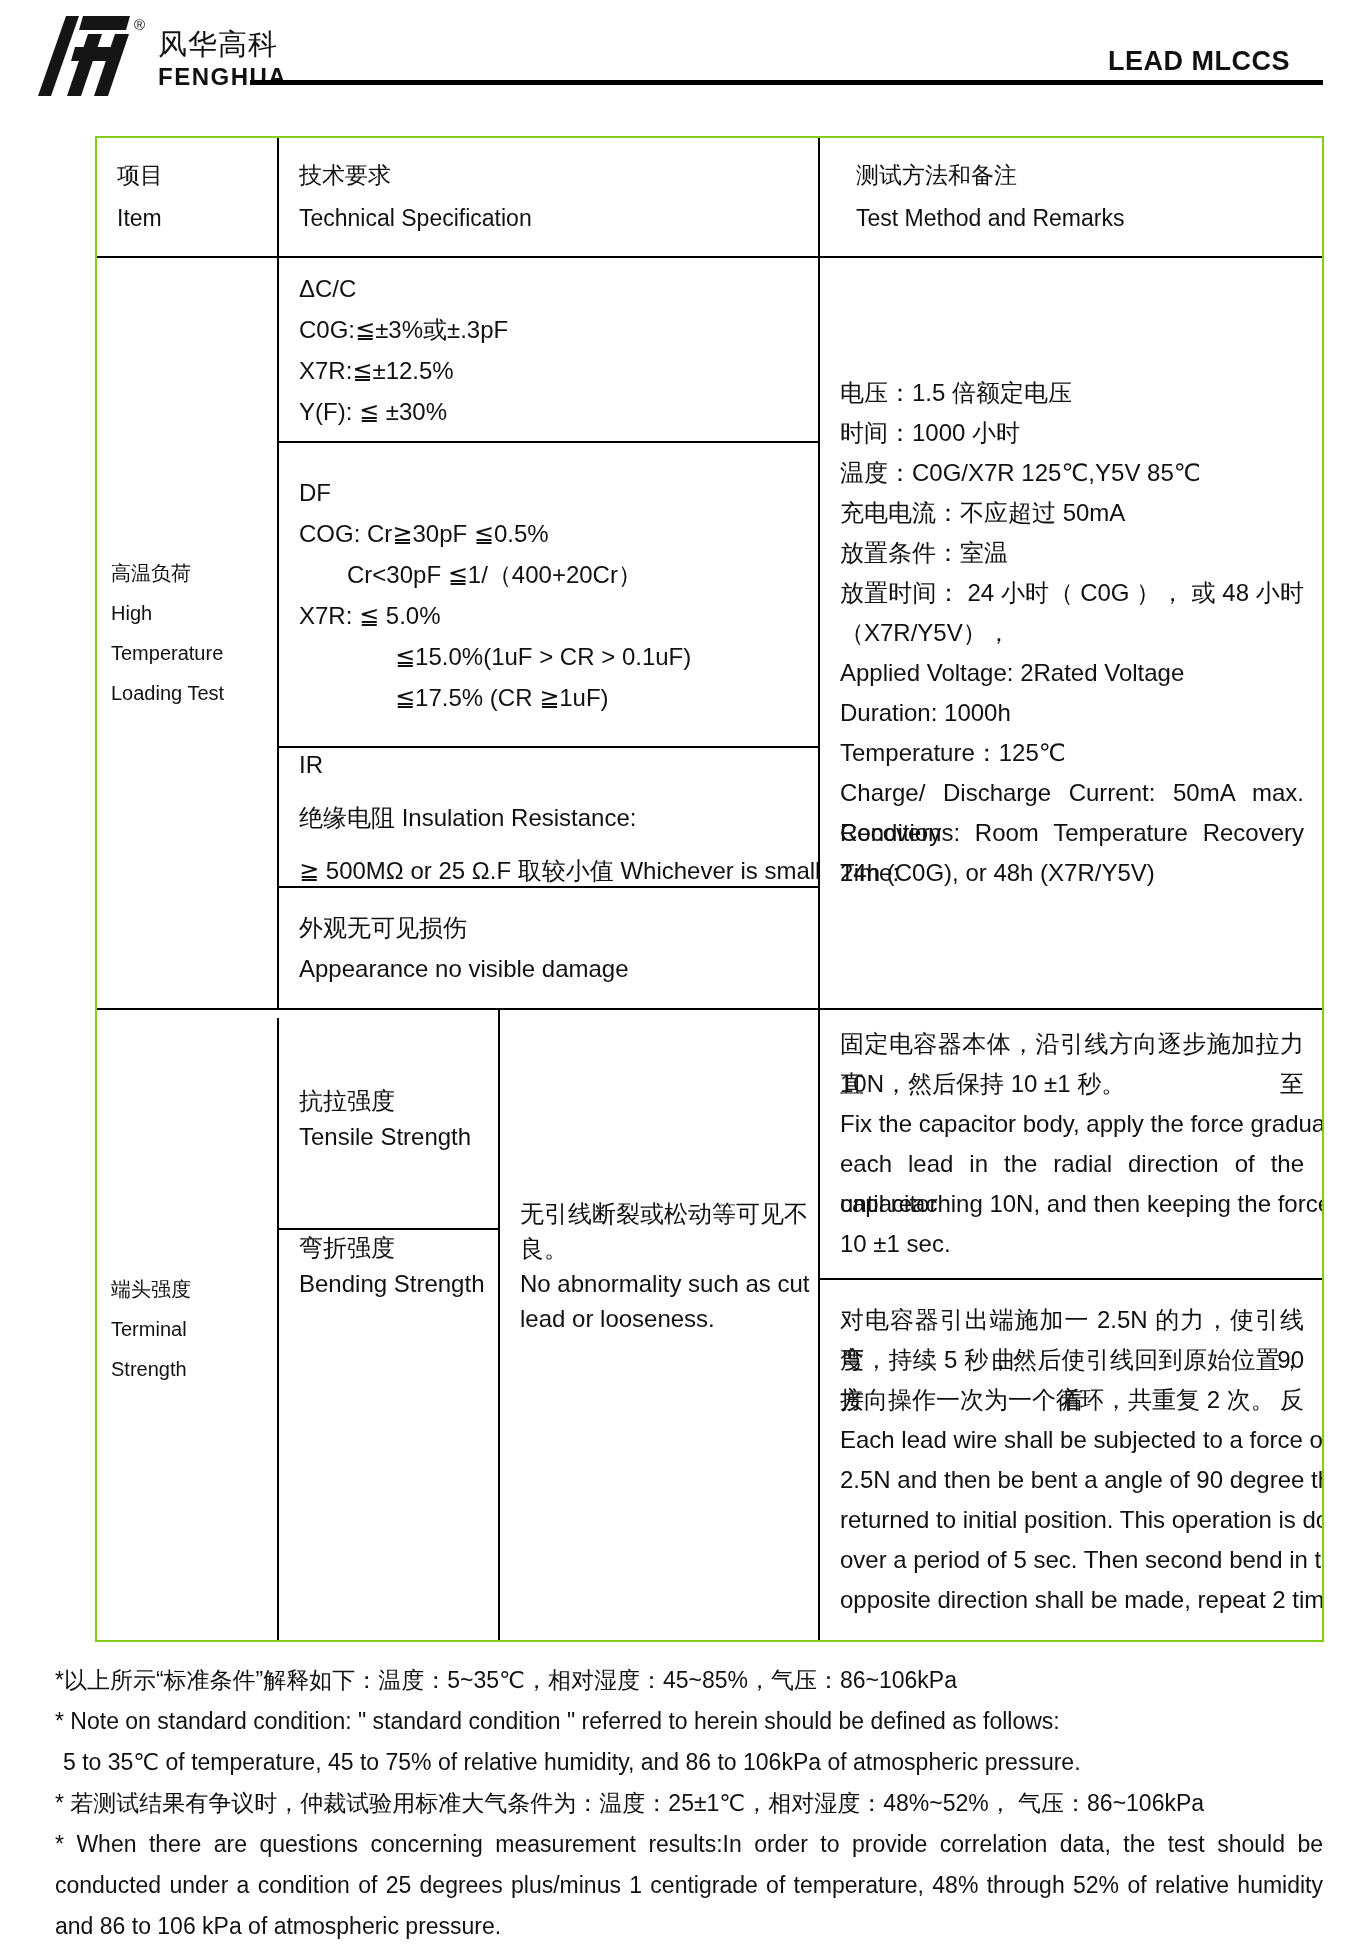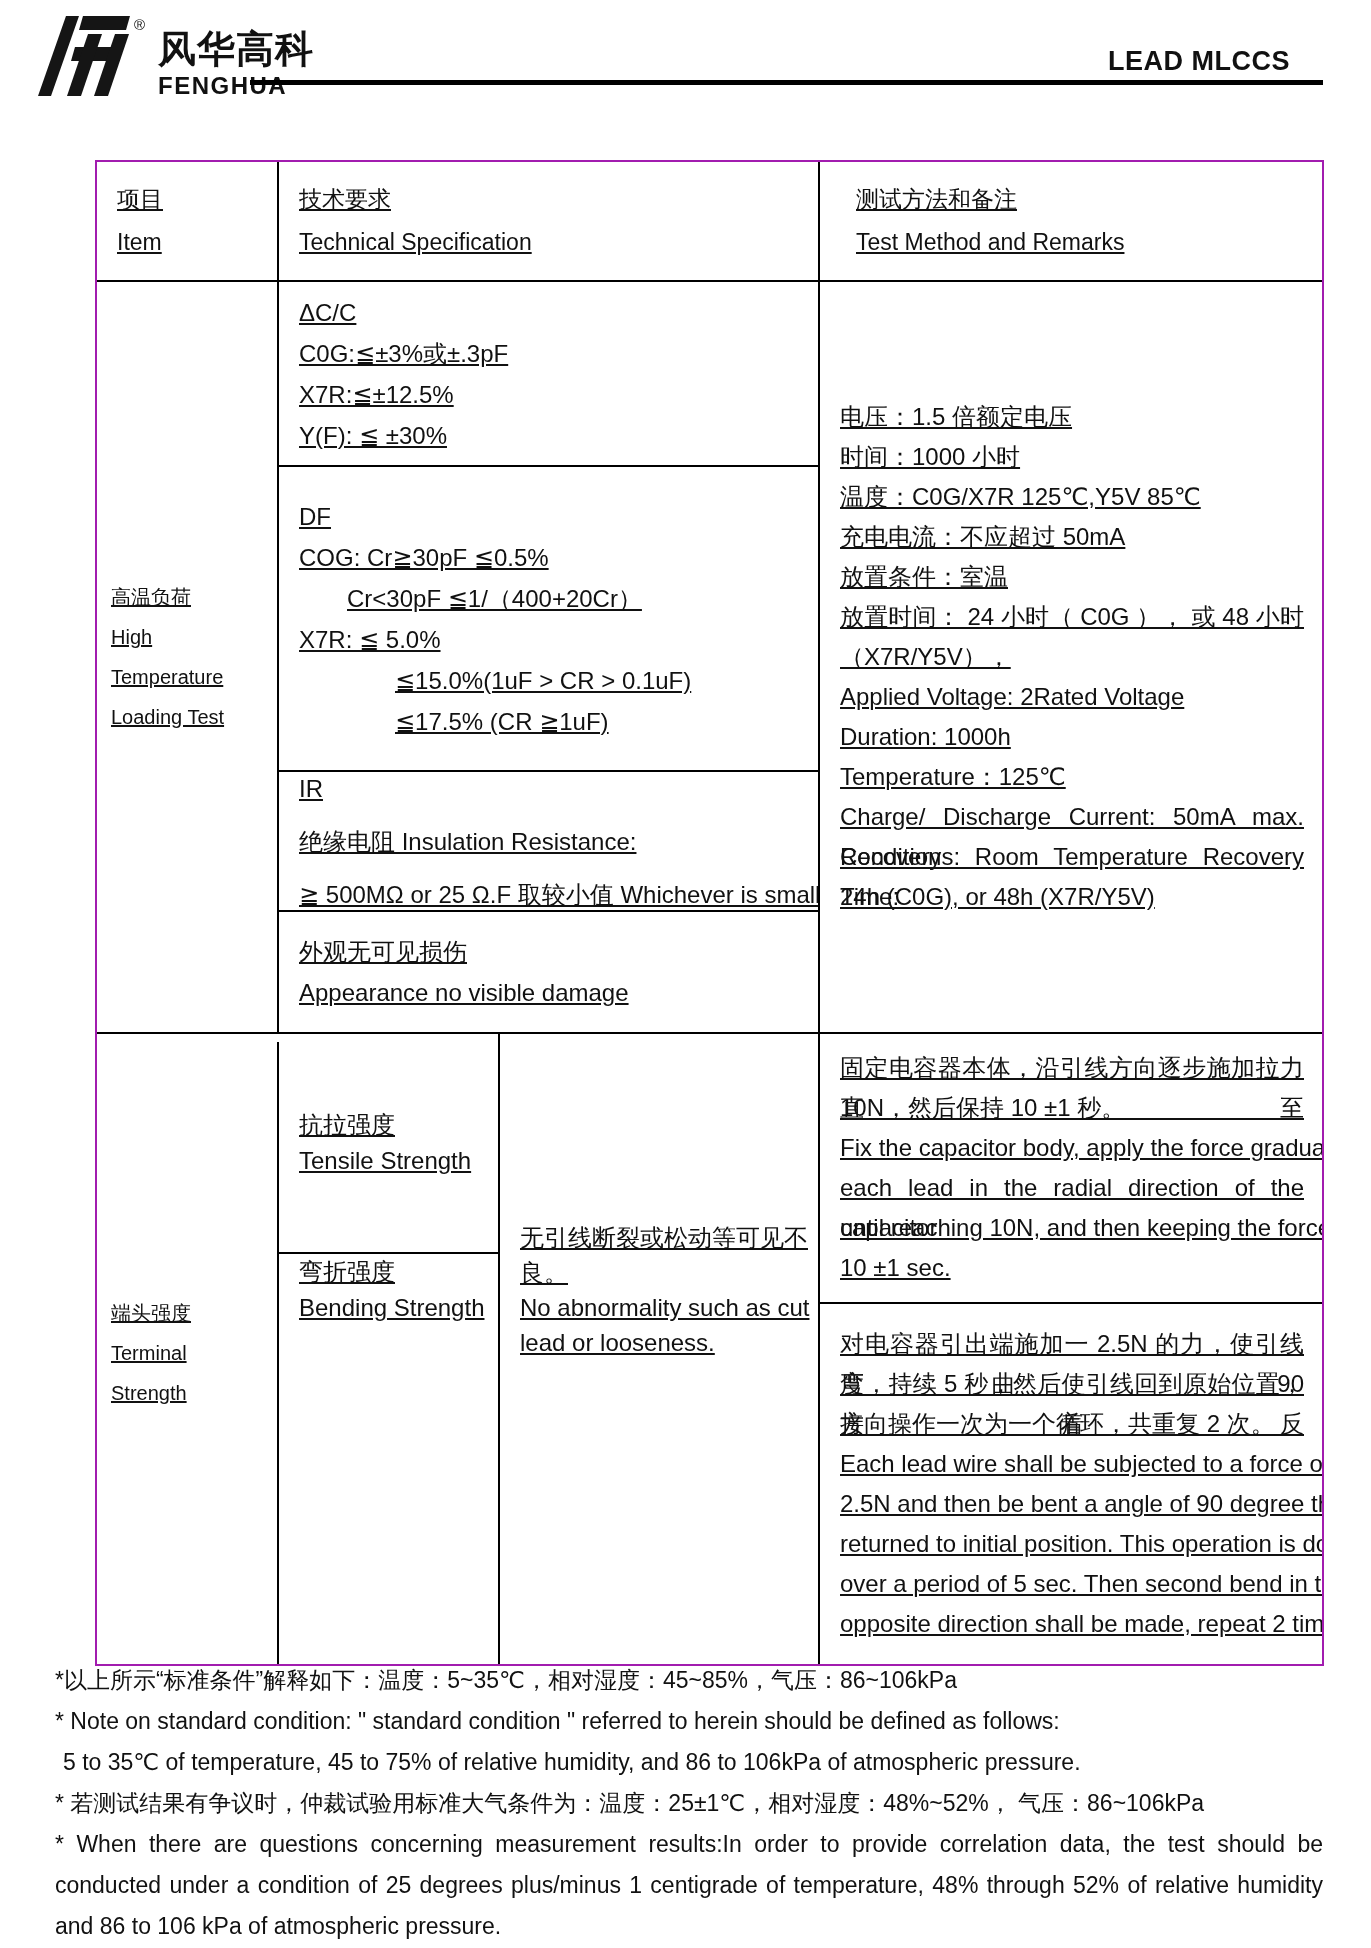--- a/index.html
+++ b/index.html
@@ -6,33 +6,32 @@
   body{
     width:1371px;height:1948px;position:relative;
     font-family:"Liberation Sans","DejaVu Sans",sans-serif;
     color:#111;-webkit-font-smoothing:antialiased;
   }
   
   .hdr{position:absolute;left:0;top:0;width:1371px;height:148px;}
   .logo-mark{position:absolute;left:36px;top:16px;width:96px;height:80px;}
   .reg{position:absolute;left:134px;top:16px;font-size:15px;color:#111;}
   .brand{position:absolute;left:158px;top:30px;line-height:1;}
-  .brand-cn{font-size:38px;font-weight:bold;letter-spacing:1px;}
+  .brand-cn{font-size:29px;font-weight:normal;letter-spacing:1px;}
   .brand-en{font-size:24px;font-weight:bold;letter-spacing:1.5px;margin-top:6px;}
   .doc-title{position:absolute;left:1108px;top:46px;font-size:27px;font-weight:bold;letter-spacing:0.5px;white-space:nowrap;}
   .hdr-rule{position:absolute;left:250px;top:80px;width:1073px;height:5px;background:#000;}
 
   
   .spec-table{
-    position:absolute;left:95px;top:160px;
+    position:absolute;left:95px;top:136px;
     display:grid;
     grid-template-columns:182px 221px 320px 502px;
     grid-template-rows:120px 185px 305px 140px 122px 220px 50px 360px;
-    border:2px solid #a21caf;
-    text-decoration:underline;
+    border:2px solid #84cc16;
   }
   .cell{box-sizing:border-box;overflow:hidden;font-size:24px;
         display:flex;flex-direction:column;justify-content:center;
         padding:0 18px 0 20px;}
   .b-r{border-right:2px solid #000;}
   .b-b{border-bottom:2px solid #000;}
   .cell .line{width:100%;height:41px;line-height:41px;white-space:nowrap;}
   .cell .line.j{white-space:normal;text-align:justify;text-align-last:justify;}
   .cell .line.ind1{padding-left:48px;box-sizing:border-box;}
   .cell .line.ind2{padding-left:96px;box-sizing:border-box;}

